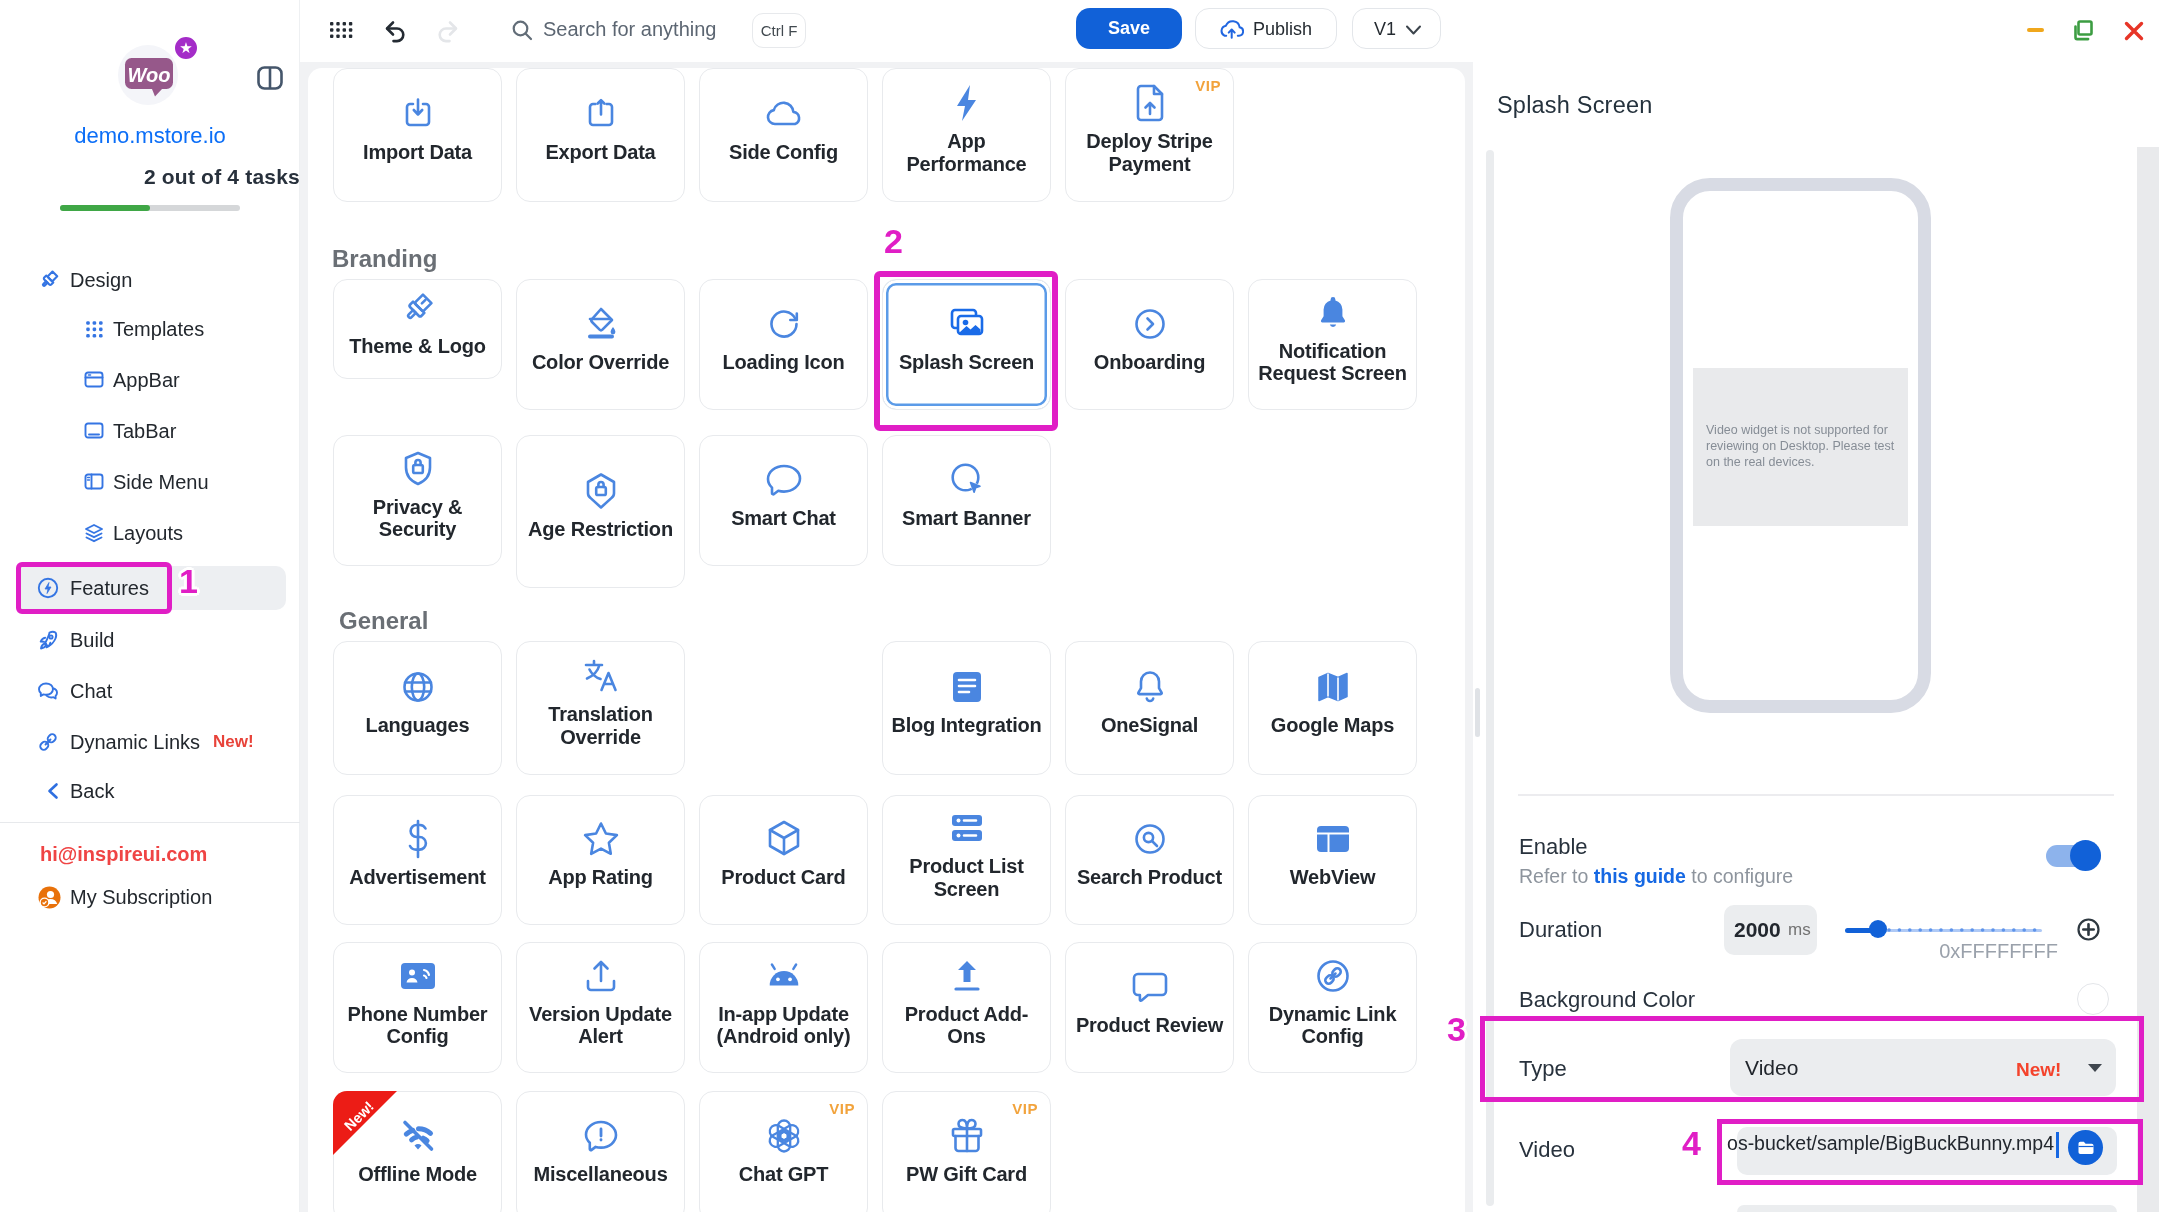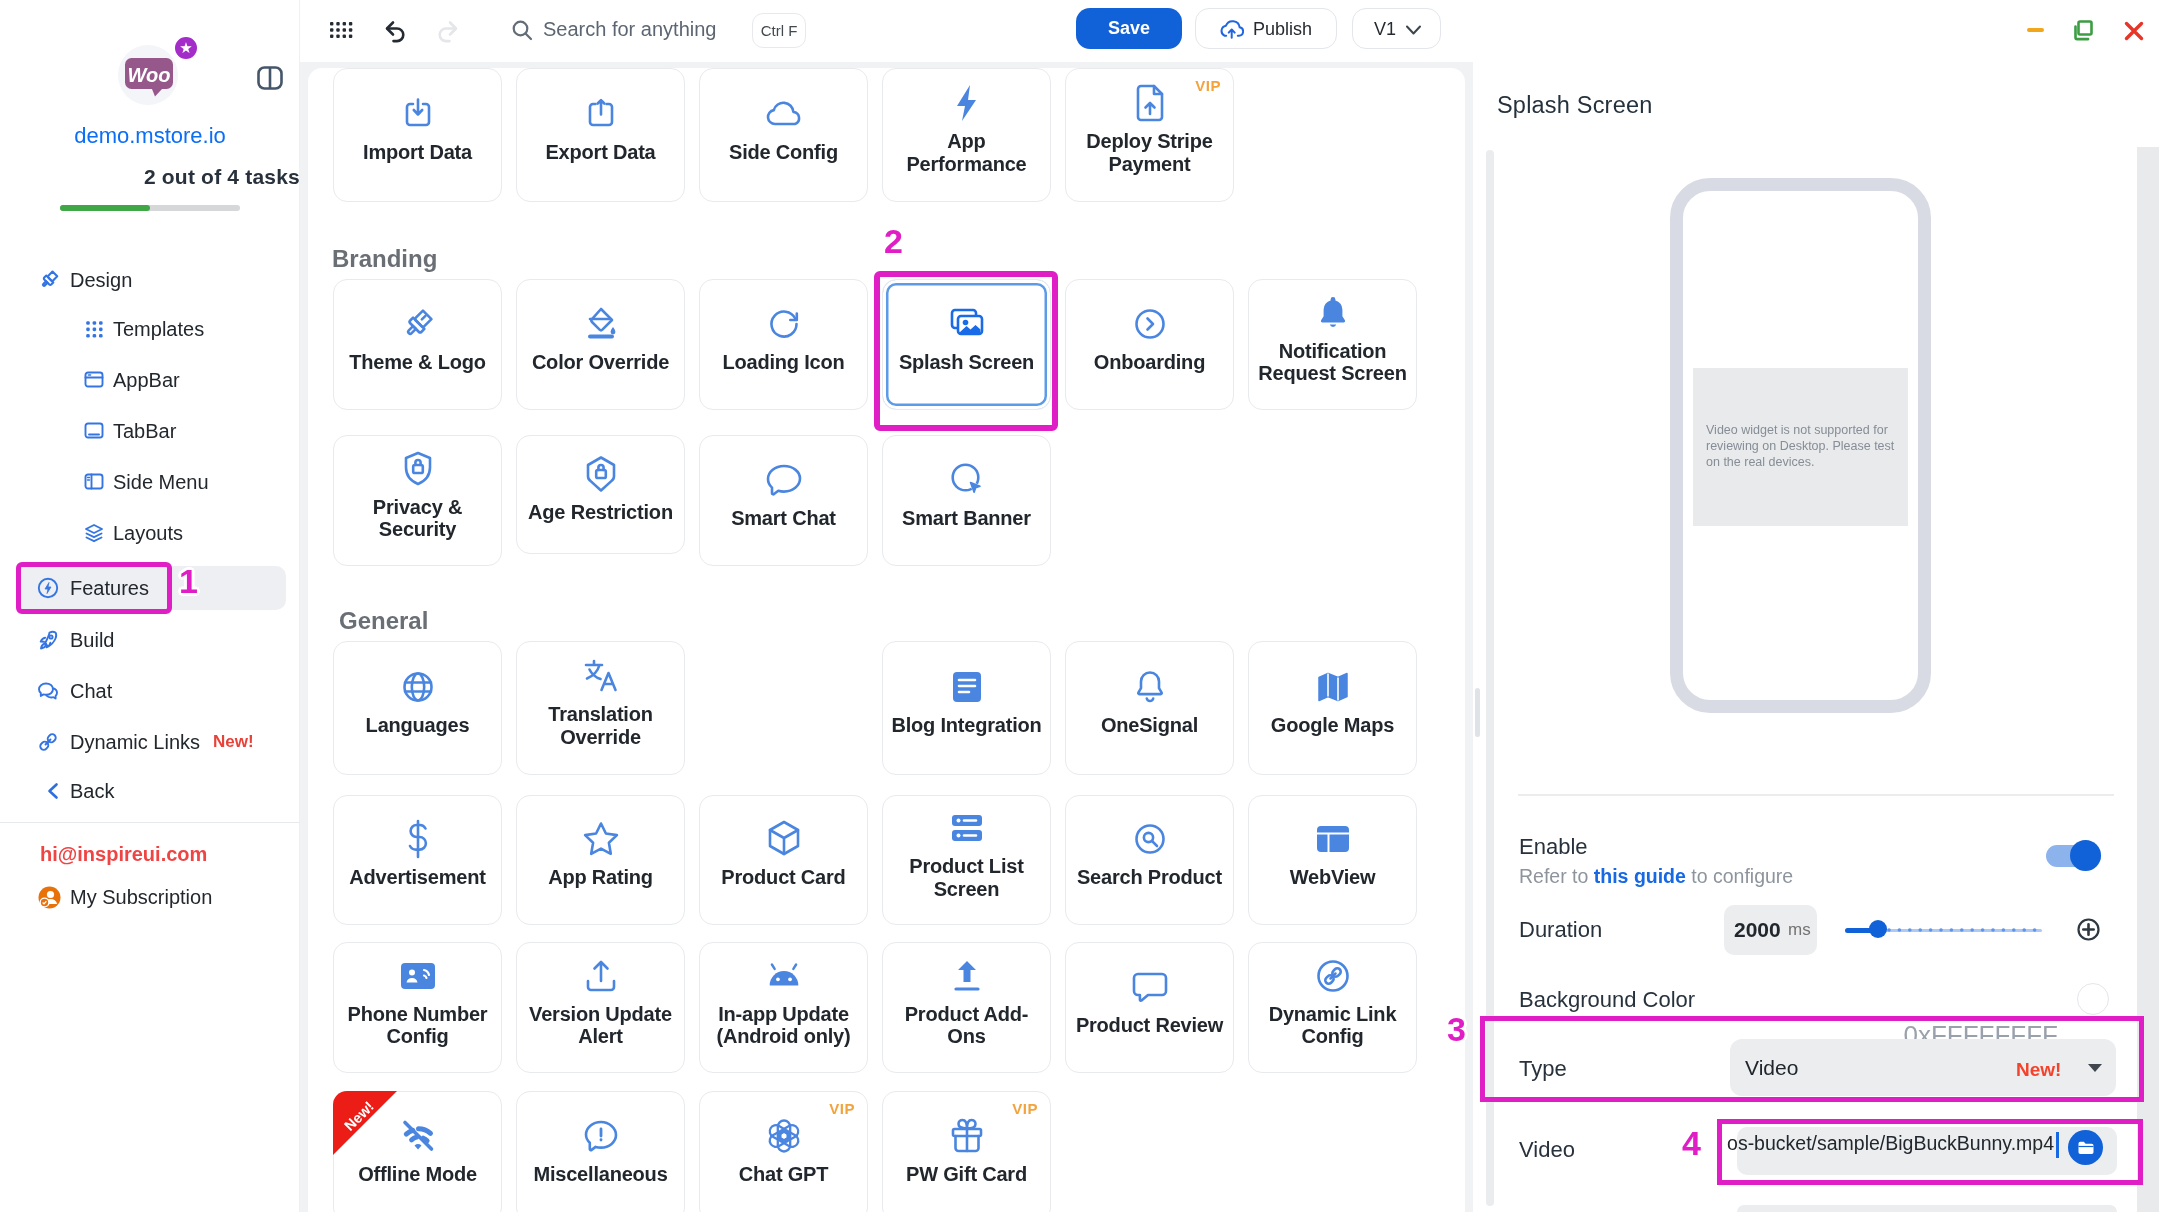--- a/index.html
+++ b/index.html
@@ -273,21 +273,21 @@
       <div class="vip">VIP</div>
       <div class="ci">
         <svg width="34" height="40" viewBox="0 0 34 40" fill="none" xmlns="http://www.w3.org/2000/svg">
           <path d="M21 3H8a3 3 0 0 0-3 3v28a3 3 0 0 0 3 3h18a3 3 0 0 0 3-3V11l-8-8z" stroke="#4a86e0" stroke-width="2.6" stroke-linecap="round" stroke-linejoin="round" fill="none"></path>
           <path d="M21 3v8h8" stroke="#4a86e0" stroke-width="2.6" stroke-linecap="round" stroke-linejoin="round" fill="none"></path>
           <path d="M17 31V20M12.5 24.5 17 20l4.5 4.5" stroke="#4a86e0" stroke-width="2.6" stroke-linecap="round" stroke-linejoin="round" fill="none"></path>
         </svg>
       </div>
       <div class="cl">Deploy Stripe<br>Payment</div>
     </div>
-<div class="card" style="left:333px;top:279px;height:131px">
+<div class="card" style="left:333px;top:279px;height:100px">
       <div class="ci">
         <svg width="38" height="38" viewBox="0 0 38 38" fill="none" xmlns="http://www.w3.org/2000/svg">
           <g transform="rotate(45 19 19)">
             <path d="M13 6h12v10a2 2 0 0 1-2 2h-8a2 2 0 0 1-2-2V6z" stroke="#4a86e0" stroke-width="2.6" stroke-linecap="round" stroke-linejoin="round" fill="none"></path>
             <path d="M18.5 8v5" stroke="#4a86e0" stroke-width="2.6" stroke-linecap="round" stroke-linejoin="round" fill="none"></path>
             <path d="M11 18h16v4a2 2 0 0 1-2 2H13a2 2 0 0 1-2-2v-4z" stroke="#4a86e0" stroke-width="2.6" stroke-linecap="round" stroke-linejoin="round" fill="none"></path>
             <path d="M17 24h4v6a2 2 0 0 1-4 0v-6z" stroke="#4a86e0" stroke-width="2.6" stroke-linecap="round" stroke-linejoin="round" fill="none"></path>
           </g>
         </svg>
       </div>
@@ -347,21 +347,21 @@
 <div class="card" style="left:333px;top:435px;height:131px">
       <div class="ci">
         <svg width="34" height="38" viewBox="0 0 34 38" fill="none" xmlns="http://www.w3.org/2000/svg">
           <path d="M17 3 29 8v9.5c0 8-5 13.6-12 16.5-7-2.9-12-8.5-12-16.5V8l12-5z" stroke="#4a86e0" stroke-width="2.6" stroke-linecap="round" stroke-linejoin="round" fill="none"></path>
           <rect x="12.2" y="15" width="9.6" height="8" rx="1.6" stroke="#4a86e0" stroke-width="2.6" stroke-linecap="round" stroke-linejoin="round" fill="none"></rect>
           <path d="M14.4 15v-2.4a2.6 2.6 0 0 1 5.2 0V15" stroke="#4a86e0" stroke-width="2.6" stroke-linecap="round" stroke-linejoin="round" fill="none"></path>
         </svg>
       </div>
       <div class="cl">Privacy &amp;<br>Security</div>
     </div>
-<div class="card" style="left:516px;top:435px;height:119px">
+<div class="card" style="left:516px;top:435px;height:153px">
       <div class="ci">
         <svg width="34" height="38" viewBox="0 0 34 38" fill="none" xmlns="http://www.w3.org/2000/svg">
           <path d="M17 2.5 30 10v11.3c0 2-1 3.8-2.7 4.8L17 35.5 6.7 26.1A5.6 5.6 0 0 1 4 21.3V10l13-7.5z" stroke="#4a86e0" stroke-width="2.6" stroke-linecap="round" stroke-linejoin="round" fill="none"></path>
           <rect x="12.2" y="15" width="9.6" height="8" rx="1.6" stroke="#4a86e0" stroke-width="2.6" stroke-linecap="round" stroke-linejoin="round" fill="none"></rect>
           <path d="M14.4 15v-2.4a2.6 2.6 0 0 1 5.2 0V15" stroke="#4a86e0" stroke-width="2.6" stroke-linecap="round" stroke-linejoin="round" fill="none"></path>
         </svg>
       </div>
       <div class="cl">Age Restriction</div>
     </div>
 <div class="card" style="left:699px;top:435px;height:131px">
@@ -651,21 +651,21 @@
       <circle cx="140.20000000000002" cy="4" r="1.8" fill="#5e94ea"></circle>
       <circle cx="150.6" cy="4" r="1.8" fill="#5e94ea"></circle>
     </svg>
   <div class="abs" style="left:1869px;top:920px;width:18px;height:18px;border-radius:50%;background:#1161d8"></div>
   <svg class="abs" style="left:2077px;top:918px" width="23" height="23" viewBox="0 0 23 23">
     <circle cx="11.5" cy="11.5" r="10" stroke="#2e3840" stroke-width="2.2" fill="none"></circle>
     <path d="M11.5 6.3v10.4M6.3 11.5h10.4" stroke="#2e3840" stroke-width="2.6" stroke-linecap="round"></path>
   </svg>
 
   <div class="rlabel" style="left:1519px;top:987px">Background Color</div>
-  <div class="abs" style="right:101px;top:1020px;font-size:26px;color:#9aa1ab;white-space:nowrap">0xFFFFFFFF</div>
+  <div class="abs" style="right:101px;top:940px;font-size:20px;color:#9aa1ab;white-space:nowrap">0xFFFFFFFF</div>
   <div class="abs" style="left:2077px;top:983px;width:32px;height:32px;border-radius:50%;background:#fff;border:1.5px solid #e4e6ea"></div>
 
   <div class="pinkbox" style="left:1480px;top:1016px;width:664px;height:86px"></div>
   <div class="pnum" style="left:1447px;top:1010px">3</div>
   <div class="rlabel" style="left:1519px;top:1056px">Type</div>
   <div class="chip" style="left:1730px;top:1039px;width:386px;height:57px;border-radius:12px"></div>
   <div class="abs" style="left:1745px;top:1056px;font-size:21px;color:#21262c">Video</div>
   <div class="abs" style="left:2016px;top:1059px;font-size:19px;font-weight:bold;color:#f4432c">New!</div>
   <svg class="abs" style="left:2087px;top:1063px" width="16" height="10" viewBox="0 0 16 10">
     <path d="M1 1h14L8 9z" fill="#3f464e"></path>

